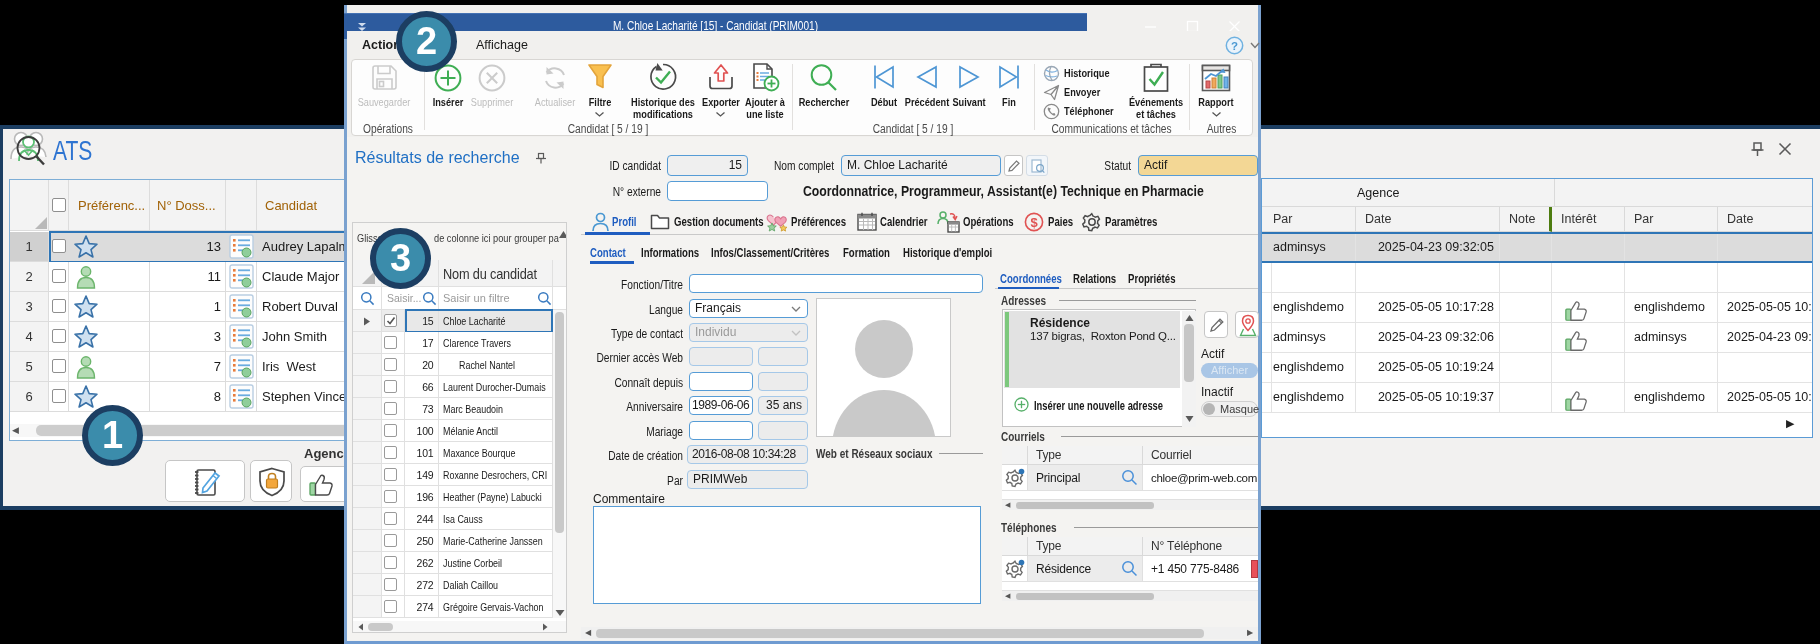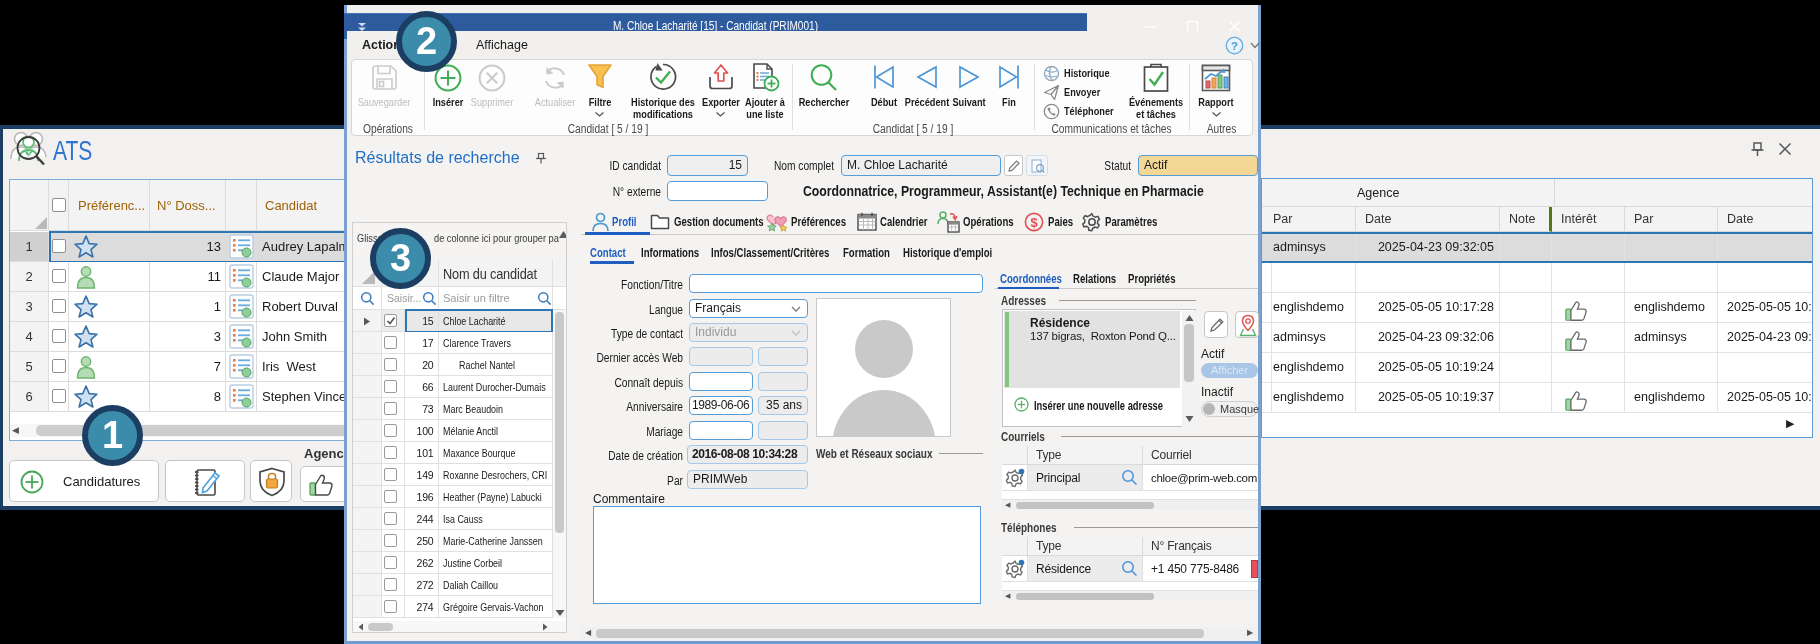--- a/index.html
+++ b/index.html
@@ -241,28 +241,20 @@
           </g>
           <circle cx="17.5" cy="18.5" r="4.5" fill="#8fce9a" stroke="#57a35f" stroke-width="1"></circle>
         </svg>
       <div class="cbx" style="left:42px; top:209px;"></div>
     </div>
     <div id="ats-hscroll" class="abs">
       <div class="abs" style="left:2px; top:1px; width:11px; height:11px; color:#555; font-size:9px; line-height:11px;">◀</div>
       <div class="thumb"></div>
     </div>
 
-    <div class="btn" style="left:6px; top:331px; width:150px; height:42px;">
-      <svg class="abs" style="left:10px; top:9px;" width="24" height="24" viewBox="0 0 24 24">
-        <circle cx="12" cy="12" r="10.5" fill="none" stroke="#46a758" stroke-width="1.8"></circle>
-        <line x1="5.5" y1="12" x2="18.5" y2="12" stroke="#46a758" stroke-width="1.8"></line>
-        <line x1="12" y1="5.5" x2="12" y2="18.5" stroke="#46a758" stroke-width="1.8"></line>
-      </svg>
-      <div class="btn-label abs" style="left:53px; top:13px;">Candidatures</div>
-    </div>
     <div class="btn" style="left:162px; top:331px; width:80px; height:42px;">
       <svg class="abs" style="left:26px; top:7px;" width="30" height="30" viewBox="0 0 30 30">
         <rect x="5" y="2" width="18" height="25" rx="1.5" fill="#fff" stroke="#4a4a4a" stroke-width="1.6"></rect>
         <g stroke="#4a4a4a" stroke-width="1.8">
           <line x1="3" y1="4" x2="6.5" y2="4"></line>
             <line x1="3" y1="7.5" x2="6.5" y2="7.5"></line>
             <line x1="3" y1="11" x2="6.5" y2="11"></line>
           <line x1="3" y1="14.5" x2="6.5" y2="14.5"></line>
             <line x1="3" y1="18" x2="6.5" y2="18"></line>
             <line x1="3" y1="21.5" x2="6.5" y2="21.5"></line>
@@ -799,21 +791,21 @@
       <div class="flabel" style="left:0px; top:239px; width:102px;">Connaît depuis</div>
       <div class="finput " style="left:108px; top:235px; width:64px; height:19px; line-height:16px;"></div>
       <div class="finput dis" style="left:177px; top:235px; width:50px; height:19px; line-height:16px;"></div>
       <div class="flabel" style="left:0px; top:263px; width:102px;">Anniversaire</div>
       <div class="finput " style="left:108px; top:259px; width:64px; height:19px; line-height:16px;padding:0 2px; letter-spacing:-0.4px;">1989-06-06</div>
       <div class="finput dis" style="left:177px; top:259px; width:50px; height:19px; line-height:16px;text-align:right;">35 ans</div>
       <div class="flabel" style="left:0px; top:288px; width:102px;">Mariage</div>
       <div class="finput " style="left:108px; top:284px; width:64px; height:19px; line-height:16px;"></div>
       <div class="finput dis" style="left:177px; top:284px; width:50px; height:19px; line-height:16px;"></div>
       <div class="flabel" style="left:0px; top:312px; width:102px;">Date de création</div>
-      <div class="finput dis" style="left:106px; top:308px; width:121px; height:19px; line-height:16px;padding:0 4px; letter-spacing:-0.4px;font-weight:bold;">2016-08-08 10:34:28</div>
+      <div class="finput dis" style="left:106px; top:308px; width:121px; height:19px; line-height:16px;padding:0 4px; letter-spacing:-0.4px;">2016-08-08 10:34:28</div>
       <div class="flabel" style="left:0px; top:337px; width:102px;">Par</div>
       <div class="finput dis" style="left:106px; top:333px; width:121px; height:19px; line-height:16px;">PRIMWeb</div>
       <div class="abs" style="left:12px; top:355px; font-size:12px; color:#1a1a1a;">Commentaire</div>
       <div class="abs" style="left:12px; top:369px; width:388px; height:98px; background:#fff; border:1px solid #569cd6;"></div>
       <div class="abs" style="left:235px; top:161px; width:135px; height:139px; background:#fff; border:1px solid #c9c9c9; overflow:hidden;">
         <svg width="135" height="139">
             <circle cx="67" cy="50" r="29" fill="#c9c9c9"></circle>
             <ellipse cx="67" cy="148" rx="52" ry="57" fill="#c9c9c9"></ellipse>
           </svg>
       </div>
@@ -886,21 +878,21 @@
         </svg>
       <div class="rescell" style="left:562px; top:328px; width:115px; height:26px; background:#fff; line-height:26px; padding-left:8px; font-size:12px; border-right:none; font-size:11.5px !important; letter-spacing:-0.3px;">chloe@prim-web.com</div>
       <div class="rescell" style="left:421px; top:354px; width:256px; height:9px; background:#fff; border-right:none;"></div>
       <div class="abs" style="left:421px; top:363px; width:256px; height:10px; background:#f0f0f0;"></div>
       <div class="abs" style="left:424px; top:364px; font-size:7px; color:#555;">◀</div>
       <div class="abs" style="left:435px; top:365px; width:138px; height:7px; background:#c2c2c2; border-radius:3px;"></div>
       <div class="grplabel" style="left:420px; top:384px;">Téléphones</div>
       <div class="grpline" style="left:493px; top:390px; width:184px;"></div>
       <div class="rescell" style="left:421px; top:400px; width:26px; height:19px; background:#f3f3f3; border-color:#d9d9d9;"></div>
       <div class="rescell" style="left:447px; top:400px; width:115px; height:19px; background:#f3f3f3; border-color:#d9d9d9; line-height:19px; padding-left:8px; color:#333; font-size:12px;">Type</div>
-      <div class="rescell" style="left:562px; top:400px; width:115px; height:19px; background:#f3f3f3; border-color:#d9d9d9; line-height:19px; padding-left:8px; color:#333; font-size:12px; border-right:none;">N° Français</div>
+      <div class="rescell" style="left:562px; top:400px; width:115px; height:19px; background:#f3f3f3; border-color:#d9d9d9; line-height:19px; padding-left:8px; color:#333; font-size:12px; border-right:none;">N° Téléphone</div>
       <div class="rescell" style="left:421px; top:419px; width:26px; height:26px; background:#fff;"></div>
       <svg class="abs" style="left:424px; top:422px;" width="20" height="20" viewBox="0 0 20 20">
           <g fill="none" stroke="#6a6a6a" stroke-width="1.4">
             <circle cx="10" cy="10" r="3"></circle>
             <path d="M10 2.2 L11.2 4.5 Q12.4 4.8 13.4 5.4 L15.9 4.8 L17.4 7.3 L15.7 9.2 Q15.8 10.3 15.5 11.4 L17.1 13.3 L15.5 15.8 L13 15 Q12.1 15.7 11 16 L10 18.4 L7.2 18 L6.8 15.5 Q5.7 15 5 14.3 L2.5 14.9 L1.4 12.3 L3.2 10.6 Q3.1 9.5 3.4 8.4 L1.9 6.5 L3.6 4.2 L6 5 Q7 4.3 8.1 4 Z"></path>
           </g>
           <circle cx="16.5" cy="3.5" r="2.8" fill="#2e75b6"></circle>
         </svg>
       <div class="rescell" style="left:447px; top:419px; width:115px; height:26px; background:#ececec; line-height:26px; padding-left:8px; font-size:12px;">Résidence</div>
       <svg class="abs" style="left:540px; top:423px;" width="17" height="17" viewBox="0 0 17 17">

